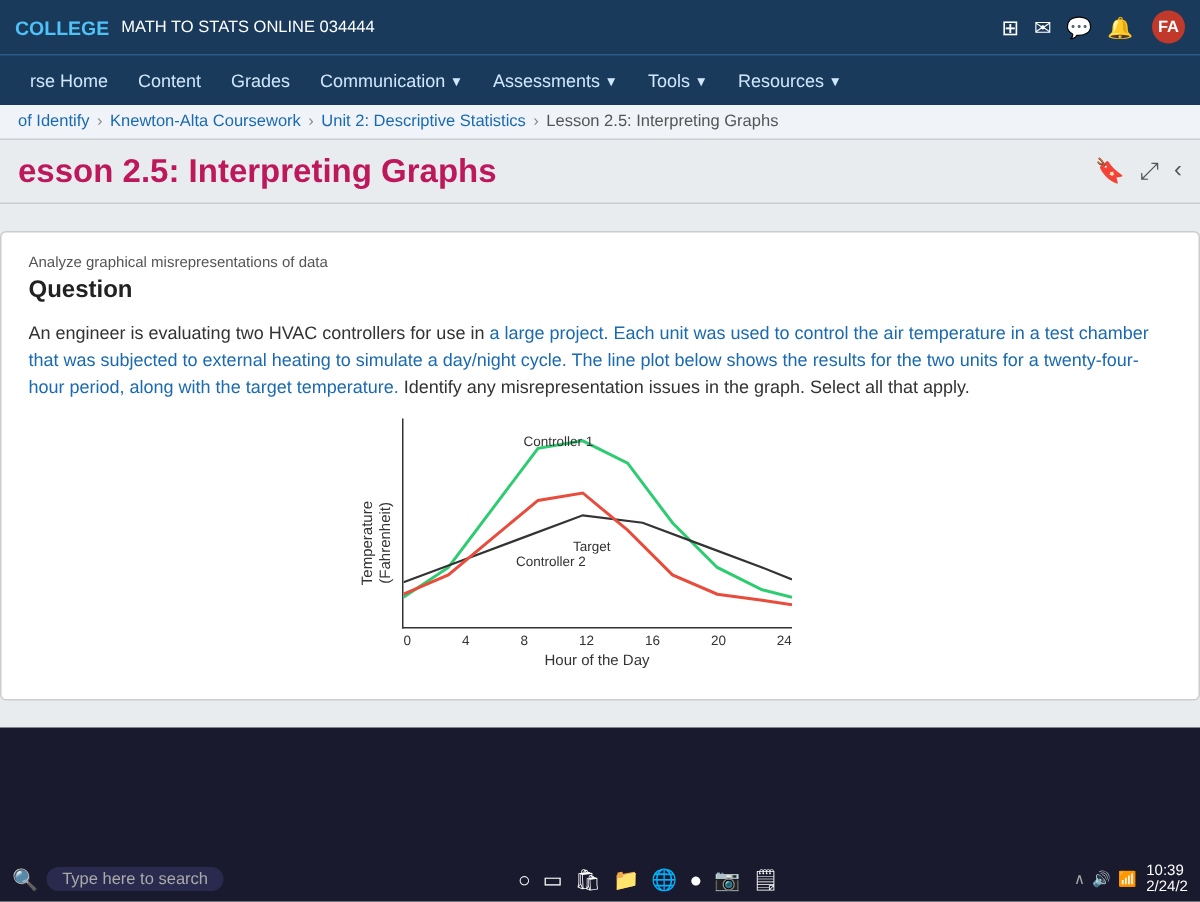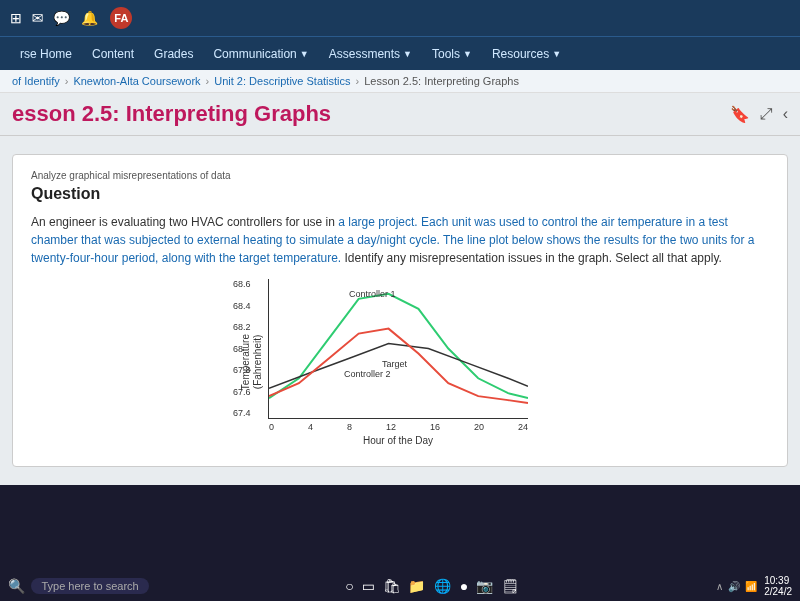--- a/index.html
+++ b/index.html
@@ -184,20 +184,24 @@
       align-items: center;
       gap: 5px;
       color: #aaa;
       font-size: 11px;
     }
   </style>
 </head>
 <body>
 
 <div class="top-bar">
+  <div class="top-bar-left">
+    <span class="college-text">COLLEGE</span>
+    <span class="course-text">MATH TO STATS ONLINE 034444</span>
+  </div>
   <div class="top-bar-right">
     <div class="icon-group">
       <span class="top-icon">⊞</span>
       <span class="top-icon">✉</span>
       <span class="top-icon">💬</span>
       <span class="top-icon">🔔</span>
     </div>
     <div class="fa-badge">FA</div>
   </div>
 </div>
@@ -242,45 +246,36 @@
 
 <div class="page-title-bar">
   <span class="page-title">esson 2.5: Interpreting Graphs</span>
   <div class="title-icons">
     <span class="title-icon">🔖</span>
     <span class="title-icon">⤢</span>
     <span class="title-icon">‹</span>
   </div>
 </div>
 
-<div style="background:#e8ecef; padding: 8px 12px; overflow:hidden;">
+<div style="background:#e8ecef; padding: 8px 0; overflow:hidden;">
   <div class="content-card">
     <div class="question-label">Analyze graphical misrepresentations of data</div>
     <div class="question-title">Question</div>
     <div class="question-text">
       An engineer is evaluating two HVAC controllers for use in <span style="color:#1a6ab1;">a large project. Each unit was used to control the air temperature
       in a test chamber that was subjected to external heating to simulate a day/night cycle. The line plot below shows the results
       for the two units for a twenty-four-hour period, along with the target temperature.</span> Identify any misrepresentation issues in
       the graph. Select all that apply.
     </div>
 
     <div class="chart-container">
       <div class="y-axis-label">Temperature<br>(Fahrenheit)</div>
       <div class="chart-wrapper">
         <div class="chart-area">
 
-          <div class="y-ticks">
-            <span>68.6</span>
-            <span>68.4</span>
-            <span>68.2</span>
-            <span>68</span>
-            <span>67.8</span>
-            <span>67.6</span>
-            <span>67.4</span>
-          </div>
 
           <div class="x-ticks">
             <span>0</span>
             <span>4</span>
             <span>8</span>
             <span>12</span>
             <span>16</span>
             <span>20</span>
             <span>24</span>
           </div>

